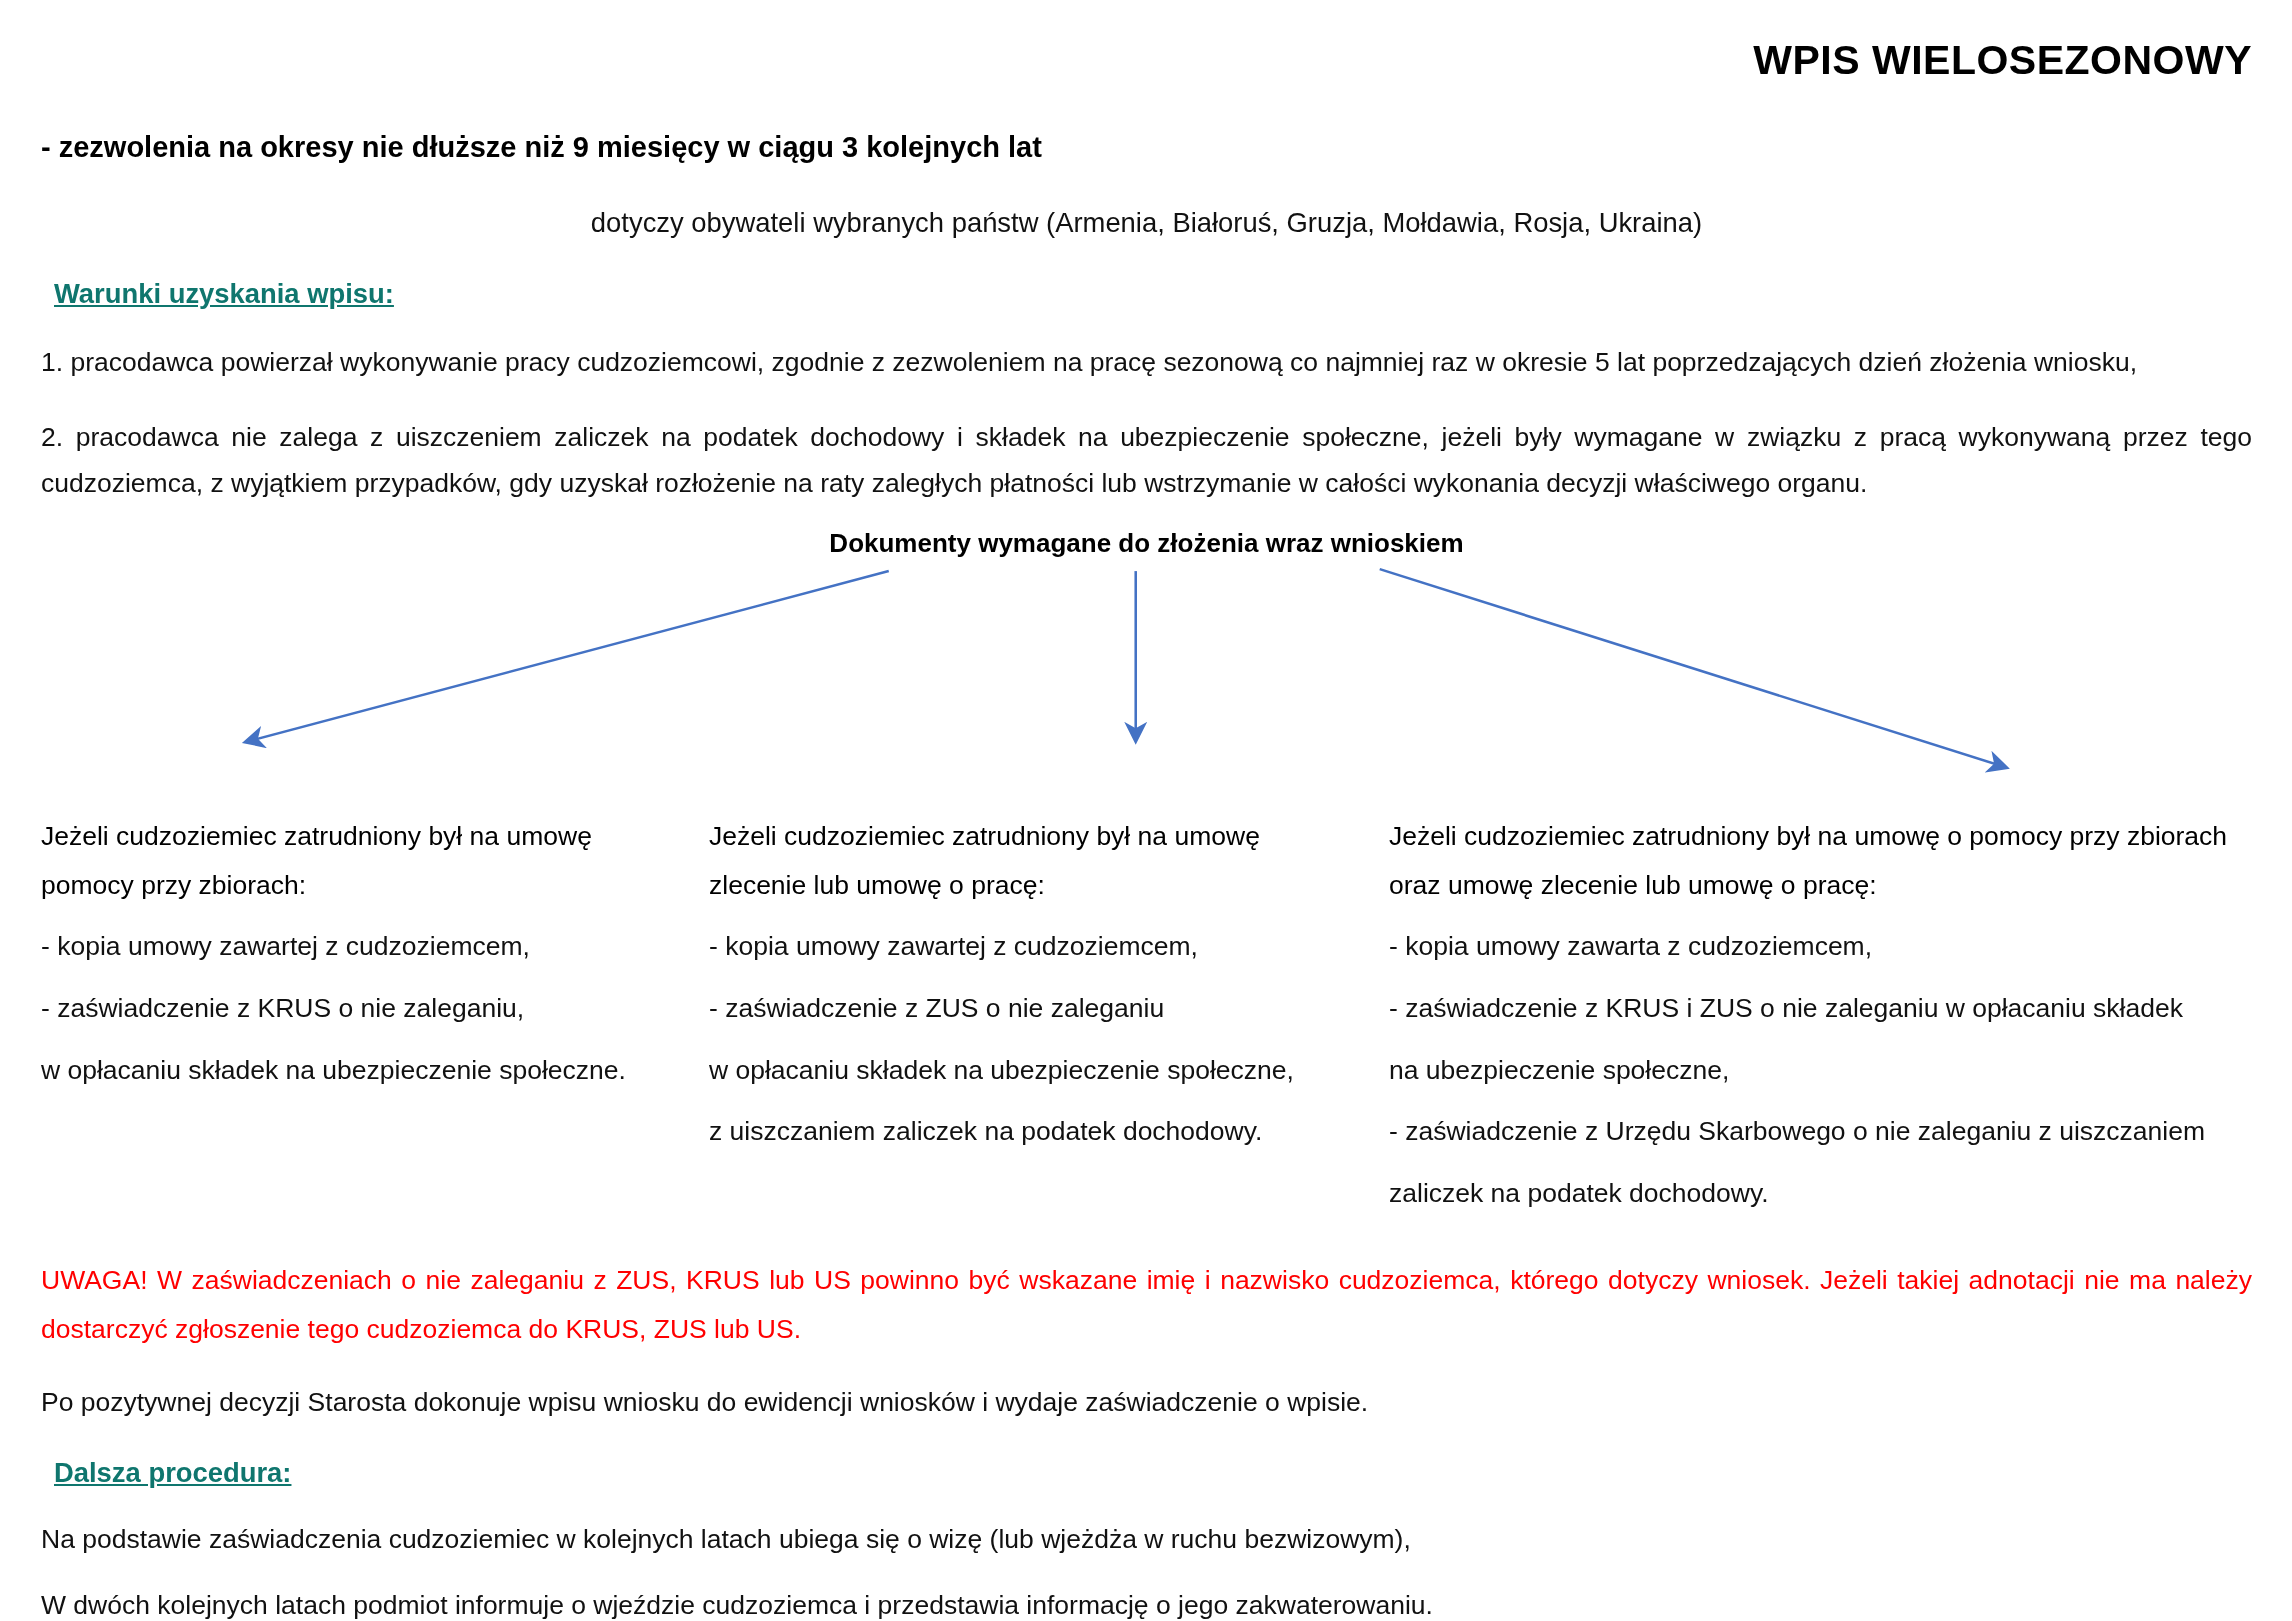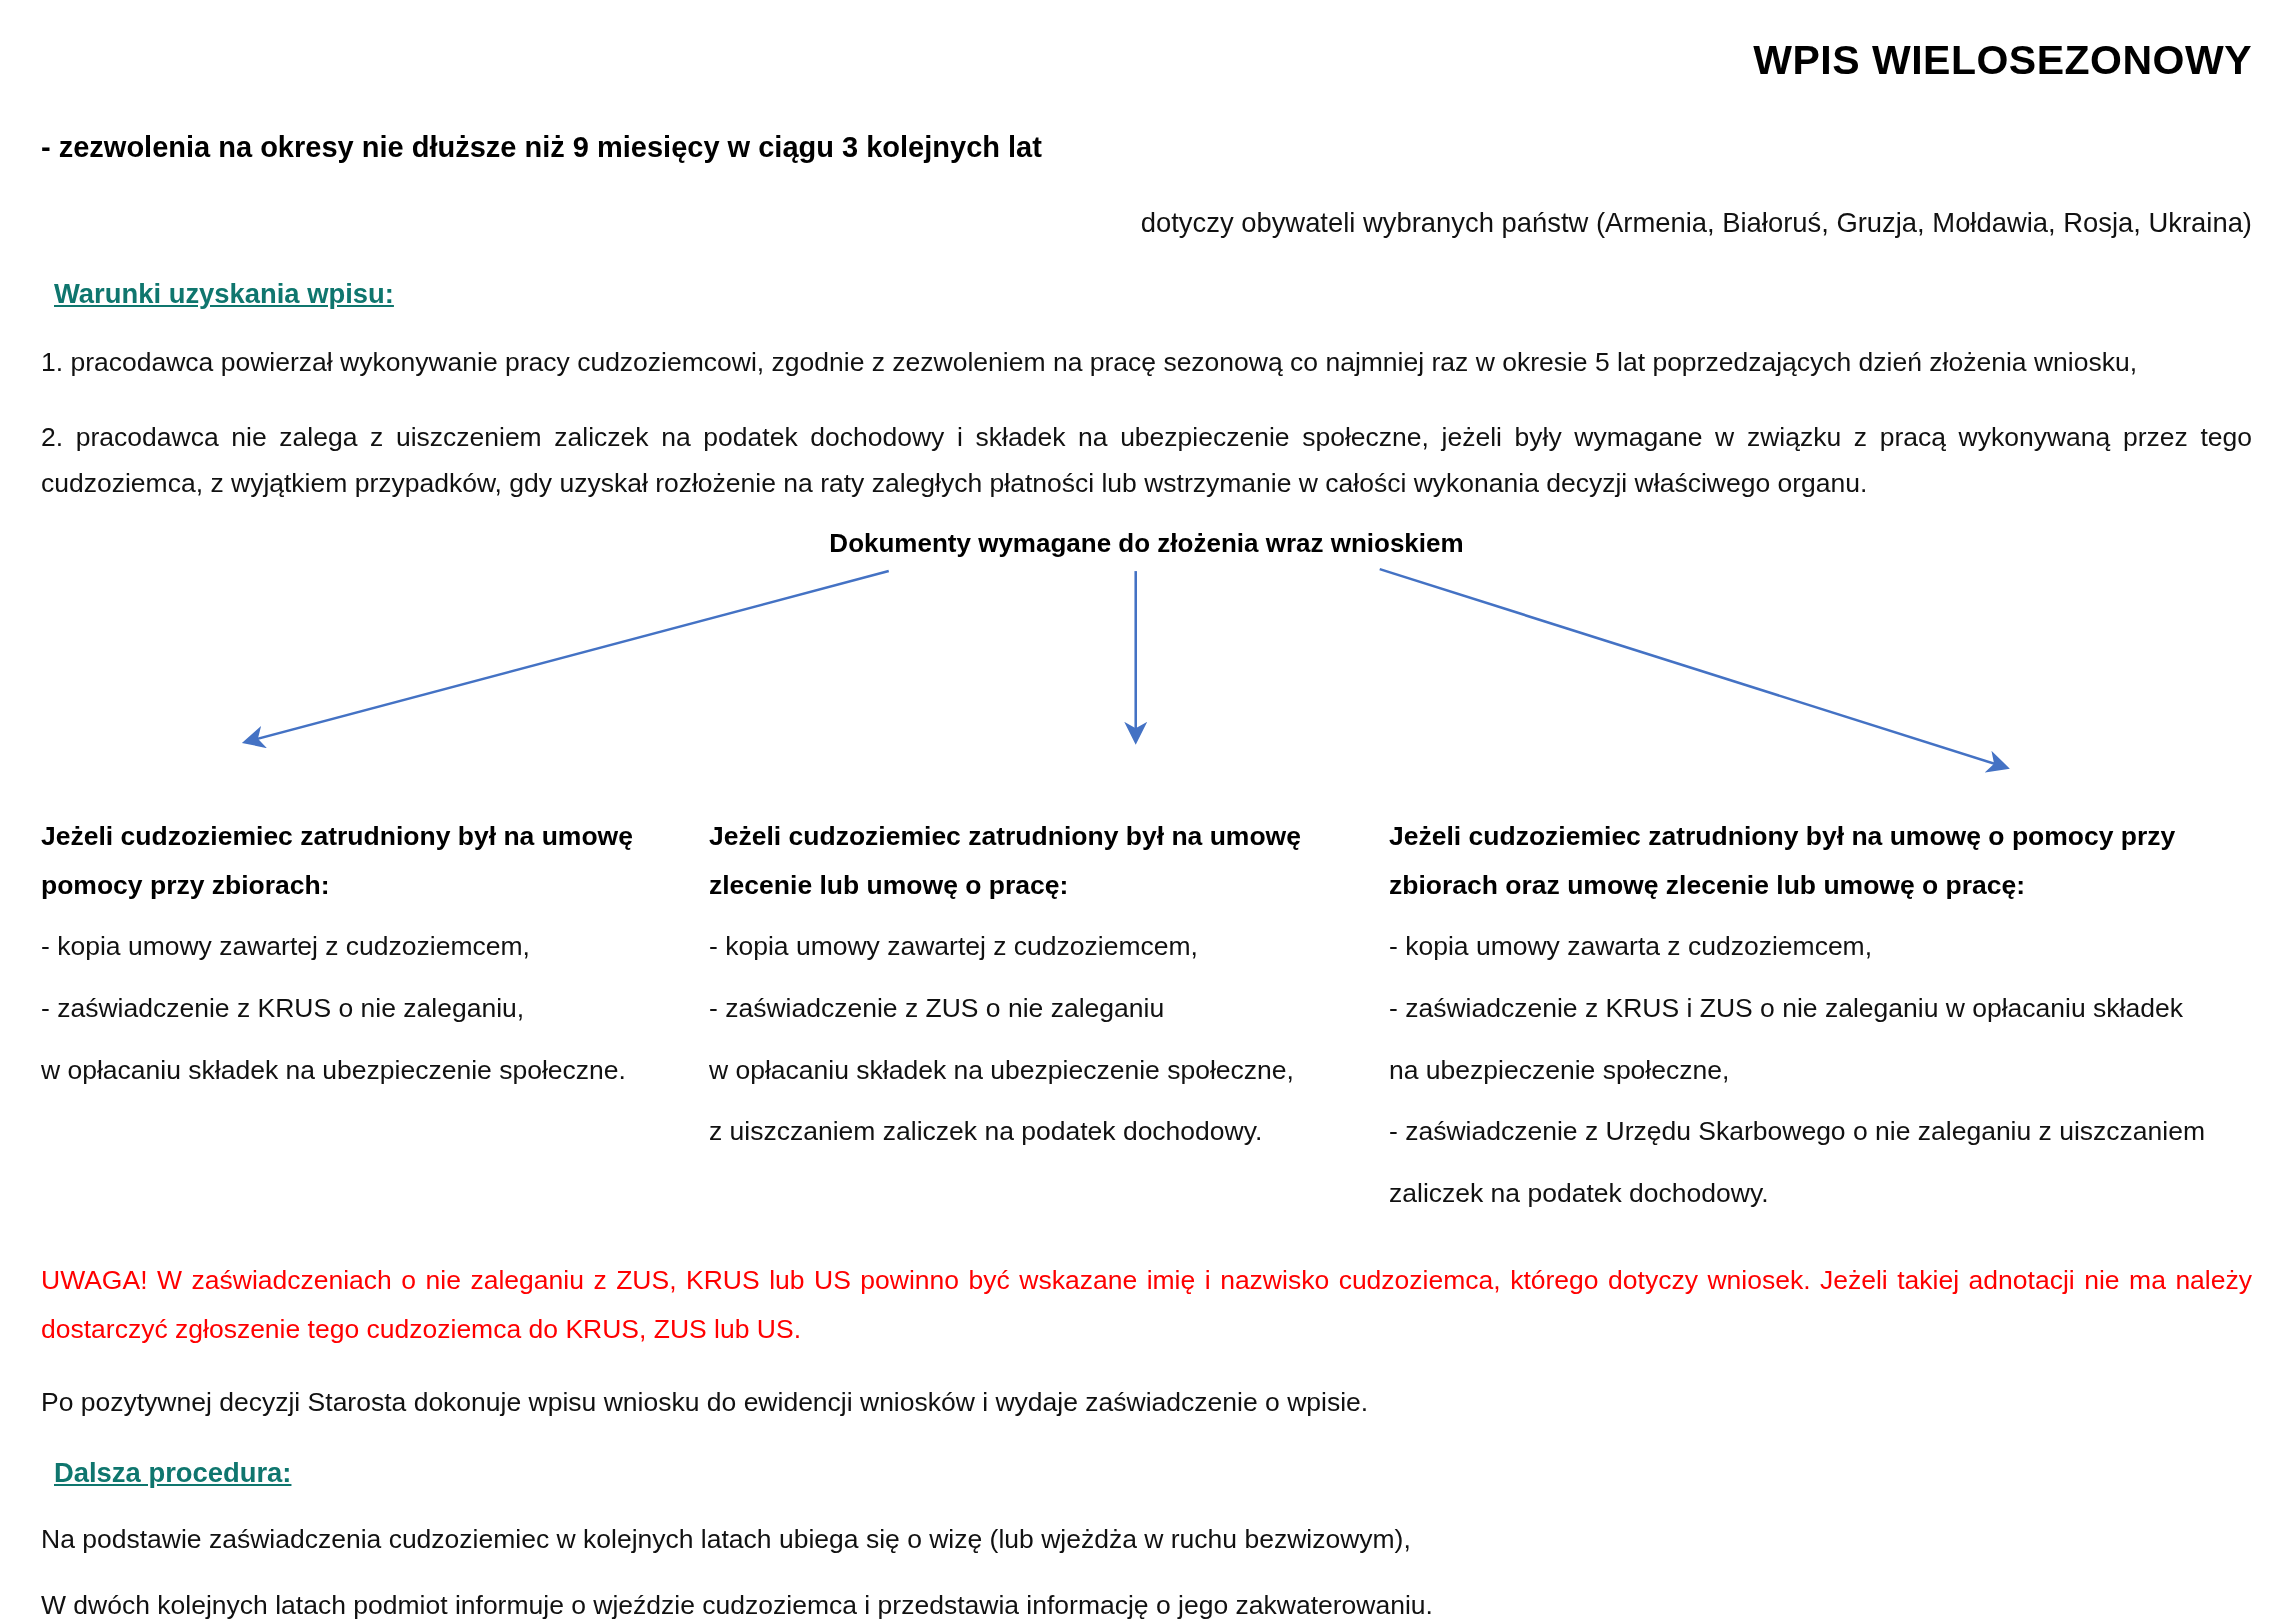--- a/index.html
+++ b/index.html
@@ -25,21 +25,21 @@
     color: #000000;
   }
   .page-subtitle {
     text-align: left;
     font-size: 29px;
     font-weight: bold;
     margin: 47px 0 0 0;
     color: #000000;
   }
   .scope-line {
-    text-align: right;
+    text-align: center;
     font-size: 27.4px;
     margin: 43px 0 0 0;
     color: #111111;
   }
   .section-heading {
     font-size: 27.4px;
     font-weight: bold;
     text-decoration: underline;
     margin: 39px 0 0 13px;
     color: #0f766e;
@@ -69,21 +69,21 @@
     column-gap: 33px;
     margin: 31px 0 0 0;
   }
   .col p {
     font-size: 26.5px;
     line-height: 49px;
     margin: 0 0 12.7px 0;
     color: #111111;
   }
   .col p.col-heading {
-    font-weight: bold;
+    font-weight: normal;
     color: #000000;
   }
   .notice-par {
     font-size: 26.5px;
     line-height: 49px;
     margin: 25.5px 0 0 0;
     text-align: justify;
   }
   .plain-par {
     font-size: 26.5px;

